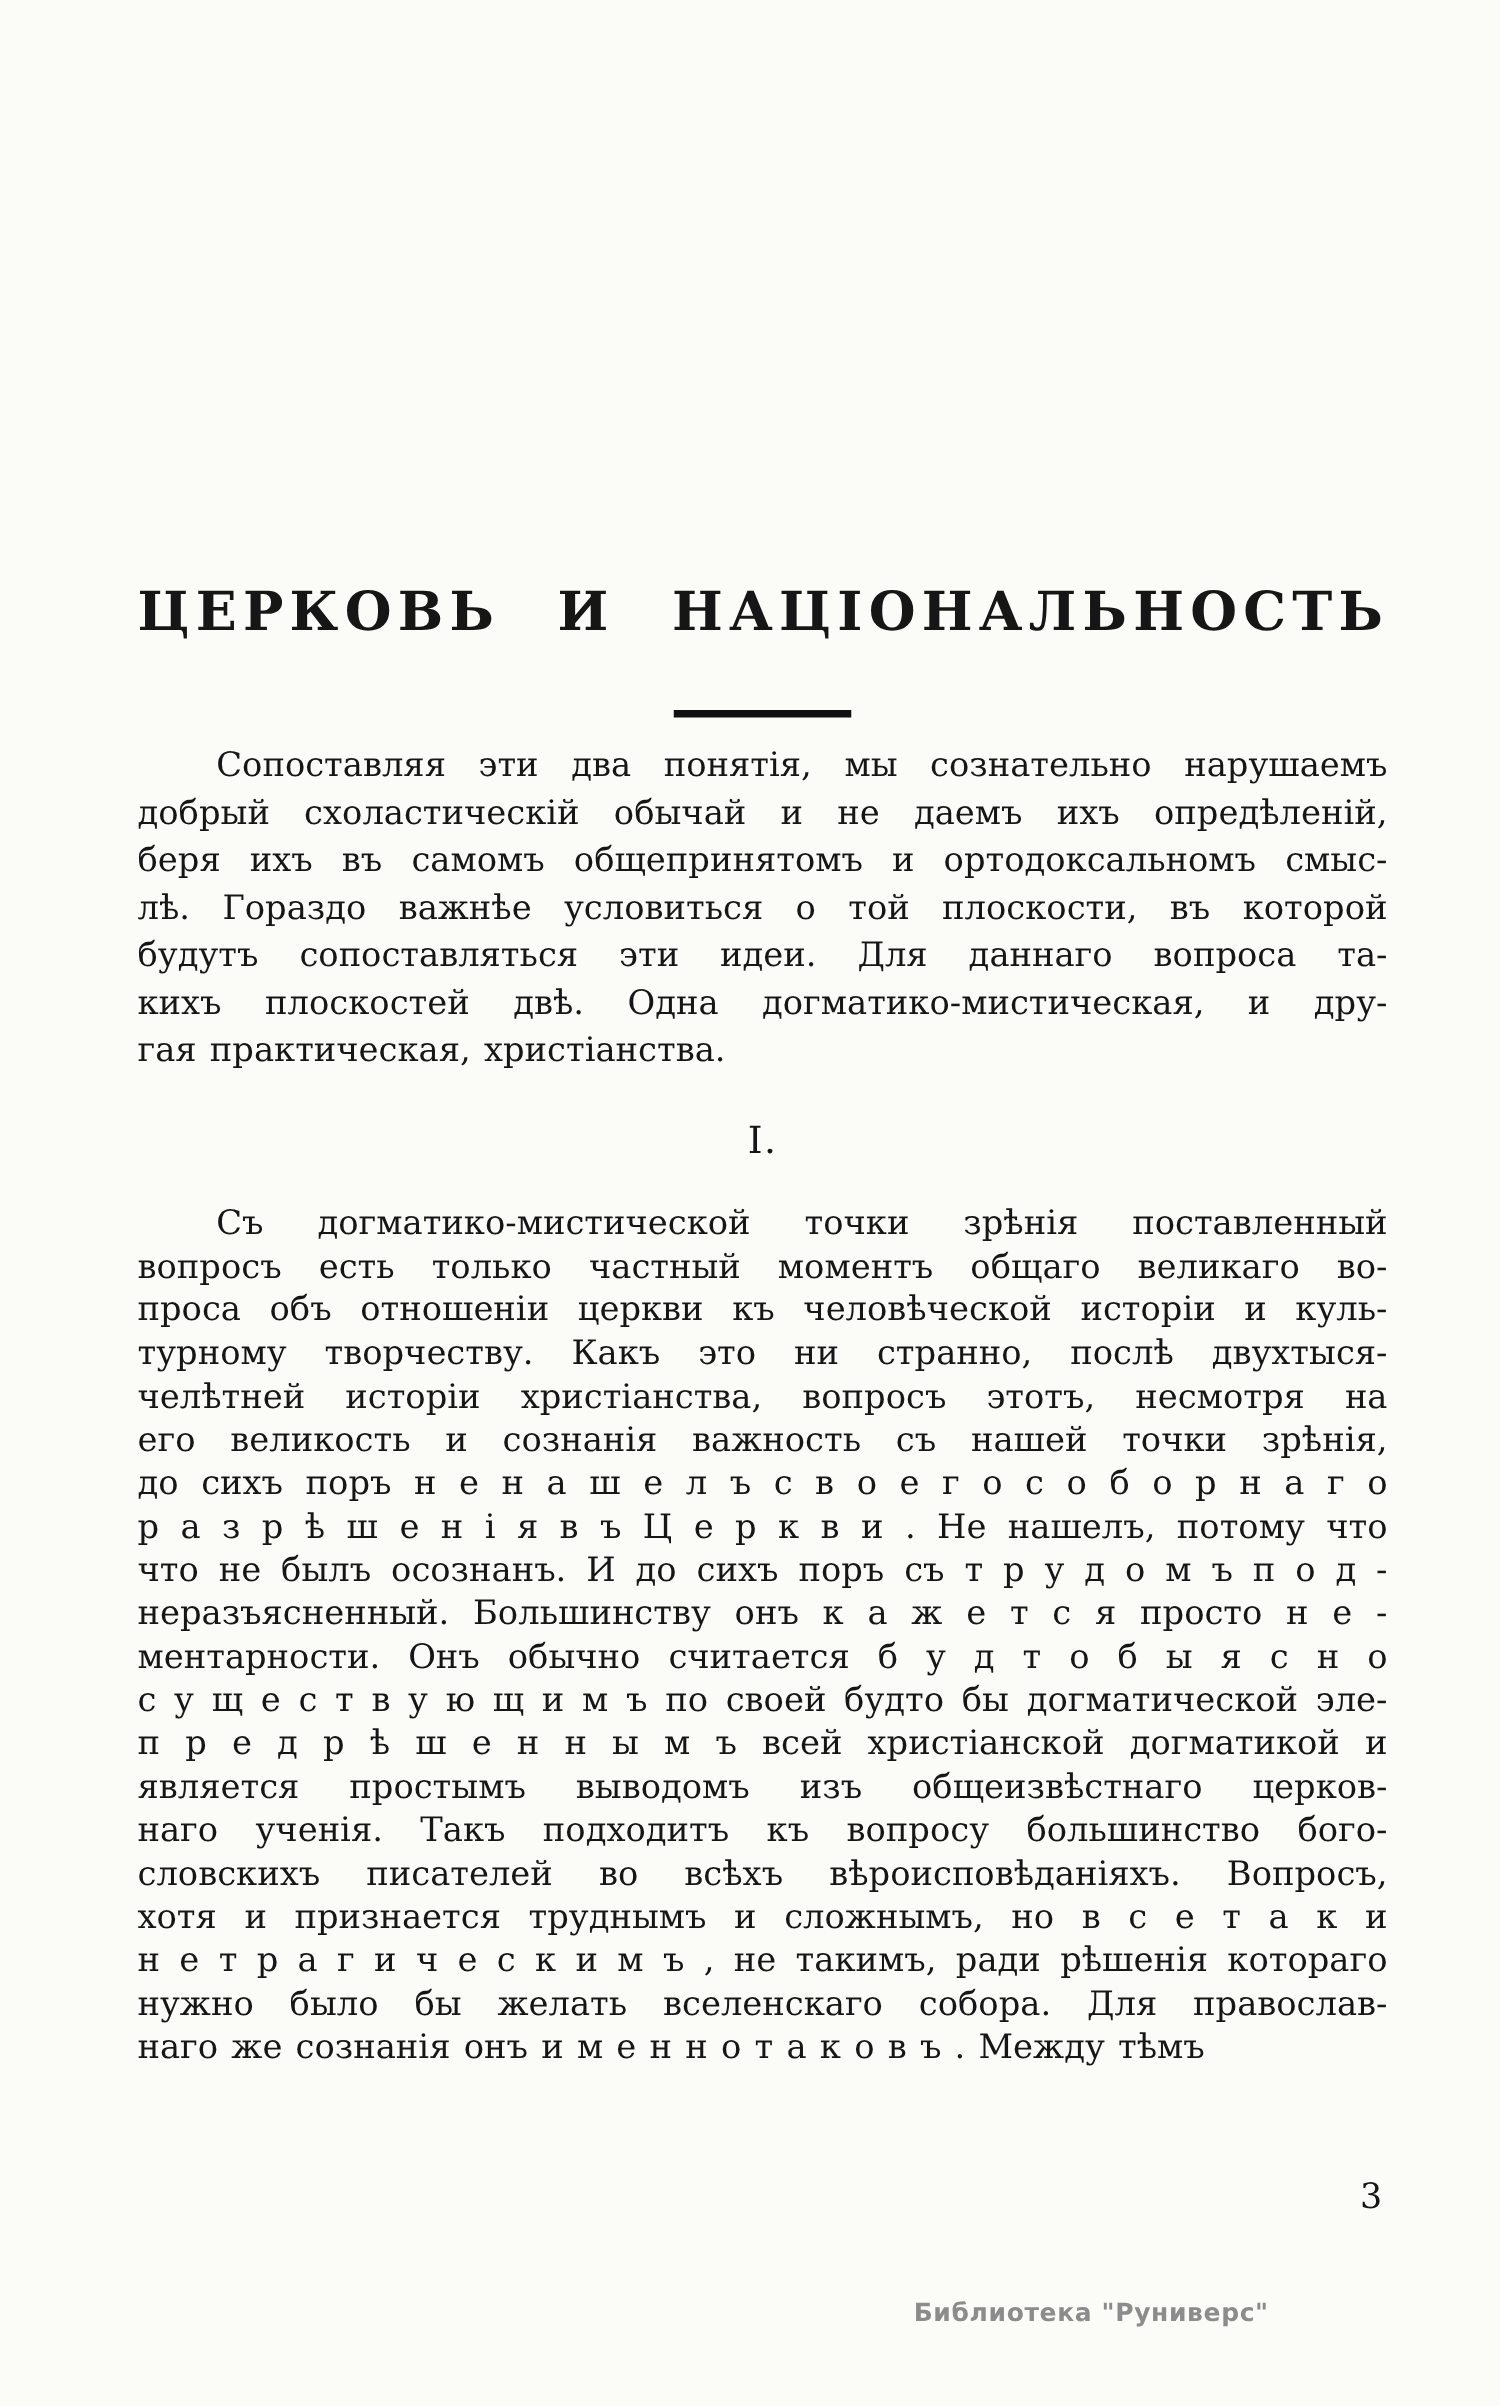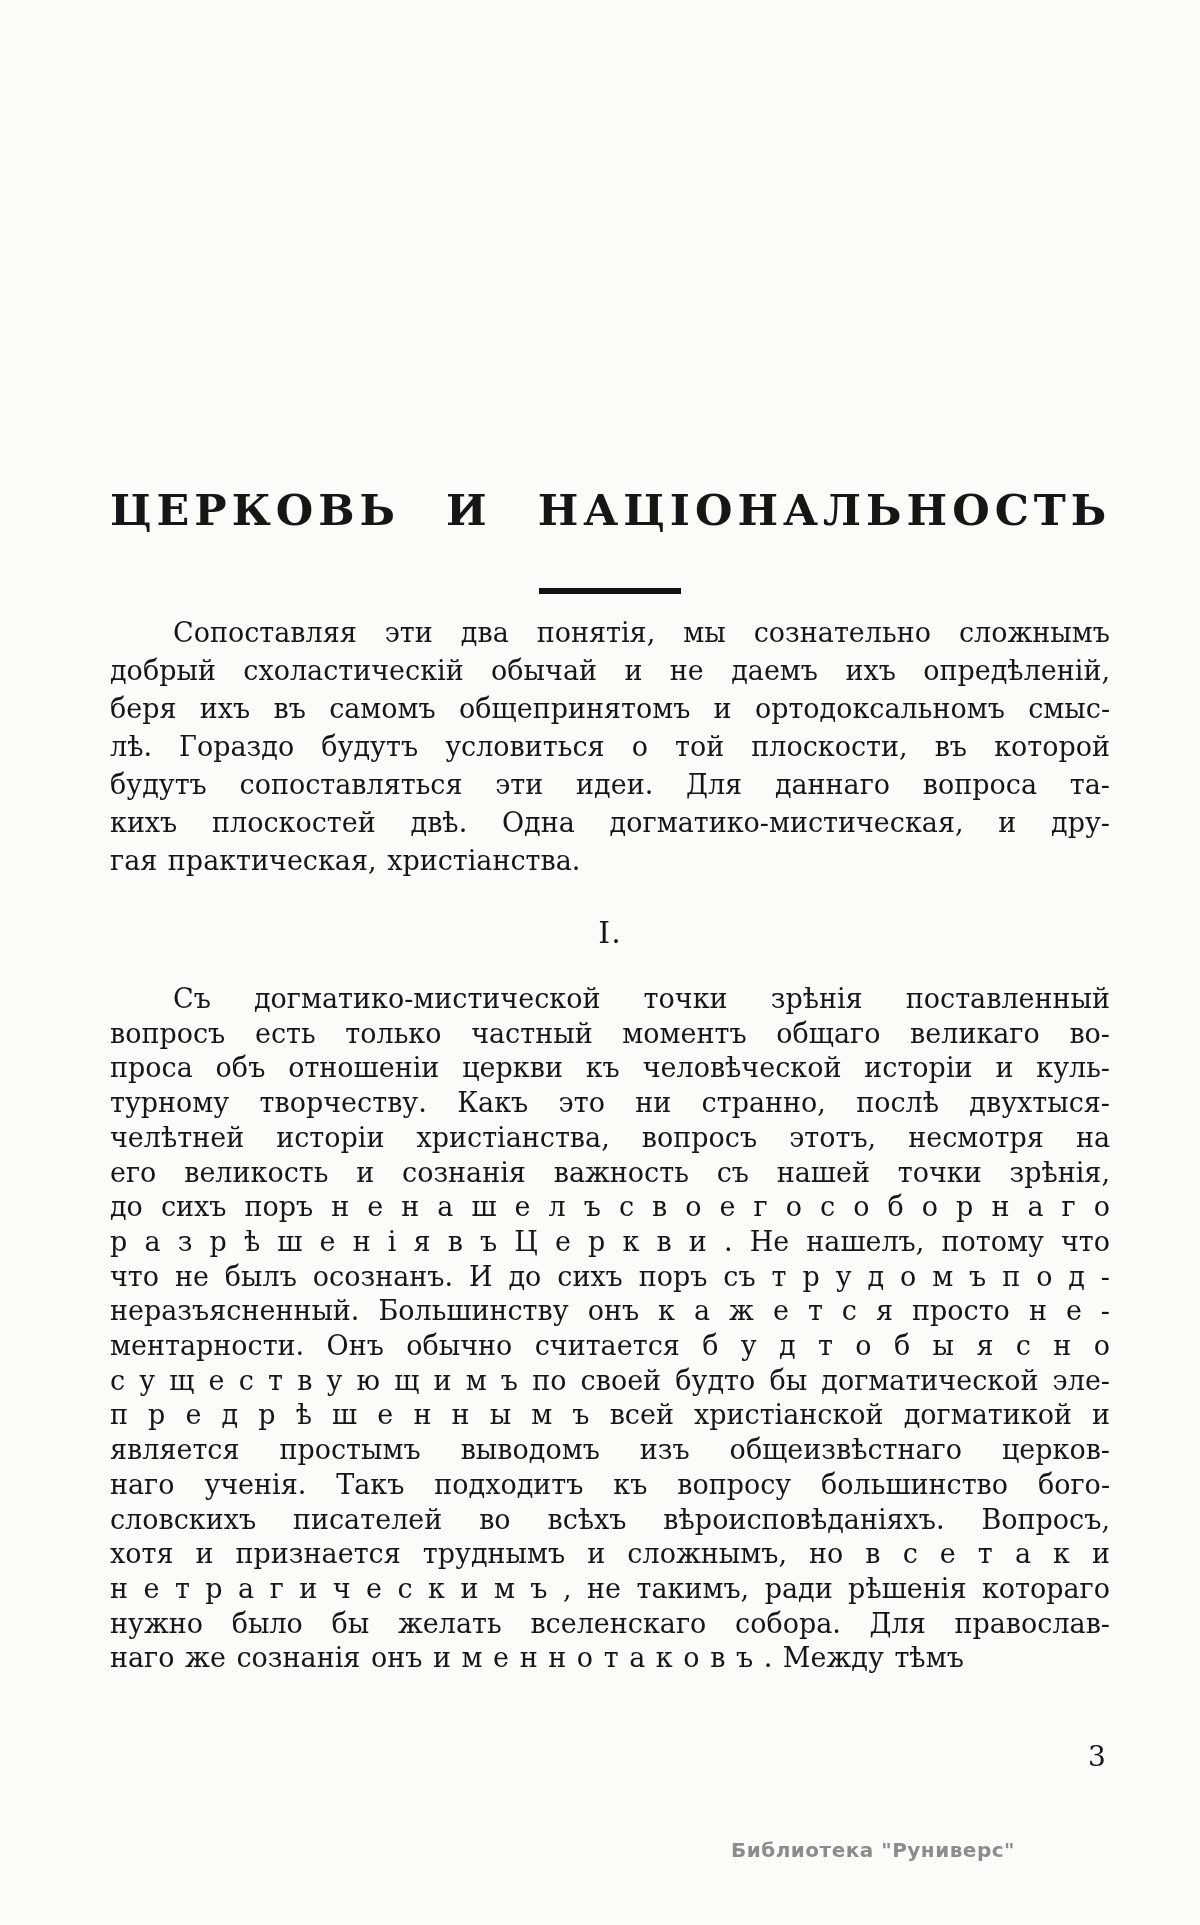--- a/index.html
+++ b/index.html
@@ -15,21 +15,21 @@
     position: relative;
     overflow: hidden;
   }
   .page {
     position: absolute;
     inset: 0;
   }
   .content {
     position: absolute;
     left: 110px;
-    top: 482px;
+    top: 462px;
     width: 1000px;
   }
   .title {
     margin: 0;
     text-align: center;
     font-size: 43px;
     font-weight: bold;
     letter-spacing: 5px;
     word-spacing: 26px;
     line-height: 56px;
@@ -88,24 +88,24 @@
   }
 </style>
 </head>
 <body>
 
 <div class="page">
   <div class="content">
     <h1 class="title">ЦЕРКОВЬ И НАЦІОНАЛЬНОСТЬ</h1>
     <div class="divider"></div>
     <div class="paragraph para1">
-        <div class="tline first">Сопоставляя эти два понятія, мы сознательно сложнымъ</div>
+        <div class="tline first">Сопоставляя эти два понятія, мы сознательно нарушаемъ</div>
         <div class="tline">добрый схоластическій обычай и не даемъ ихъ опредѣленій,</div>
         <div class="tline">беря ихъ въ самомъ общепринятомъ и ортодоксальномъ смыс-</div>
-        <div class="tline">лѣ. Гораздо будутъ условиться о той плоскости, въ которой</div>
+        <div class="tline">лѣ. Гораздо важнѣе условиться о той плоскости, въ которой</div>
         <div class="tline">будутъ сопоставляться эти идеи. Для даннаго вопроса та-</div>
         <div class="tline">кихъ плоскостей двѣ. Одна догматико-мистическая, и дру-</div>
         <div class="tline last">гая практическая, христіанства.</div>
       </div>
     <div class="section-heading">
       <span>I.</span>
     </div>
     <div class="paragraph para2">
         <div class="tline first">Съ догматико-мистической точки зрѣнія поставленный</div>
         <div class="tline">вопросъ есть только частный моментъ общаго великаго во-</div>

